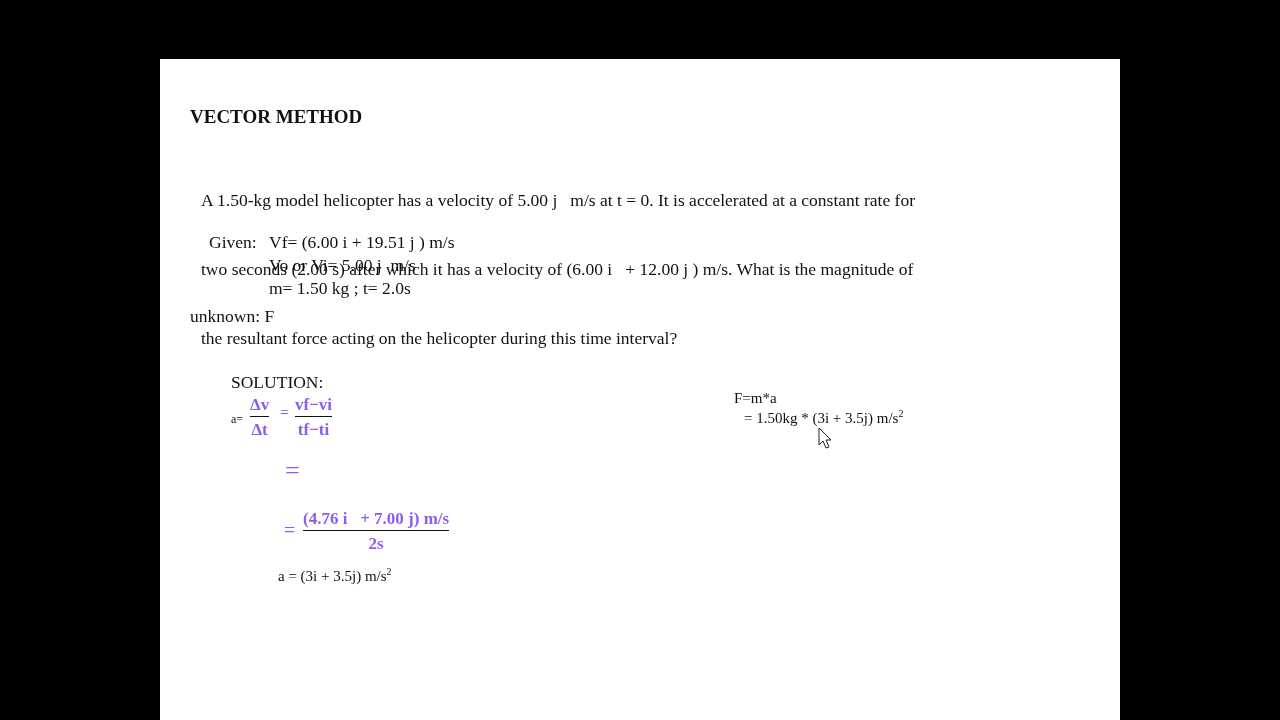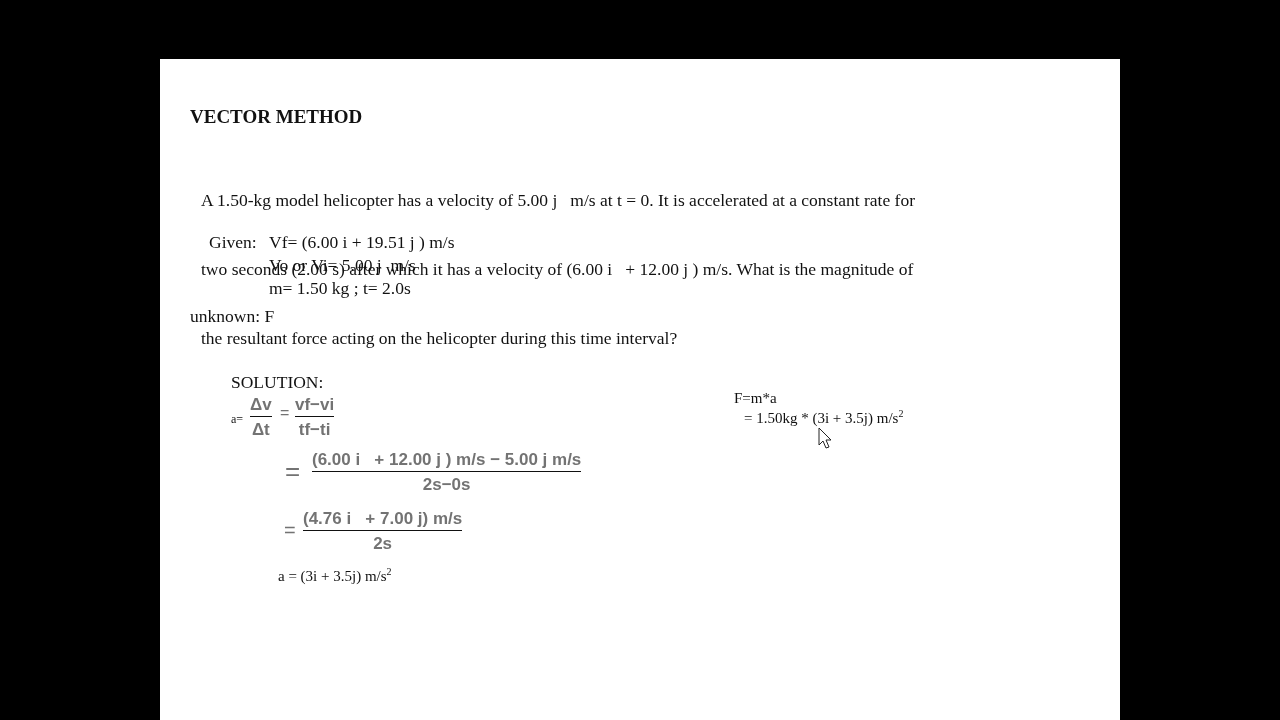--- a/index.html
+++ b/index.html
@@ -1,19 +1,19 @@
 <!DOCTYPE html>
 <html><head>
 <meta charset="utf-8">
 <style>
   html, body { margin:0; padding:0; }
   body { width:1280px; height:720px; background:#000; position:relative; overflow:hidden; }
   .slide { position:absolute; left:160px; top:16px; width:960px; height:720px; background:#fff;margin-top:43px; }
   .serif { font-family:"Liberation Serif", "DejaVu Serif", serif; color:#111; }
-  .math { font-family:Liberation Sans, sans-serif; color:#737373; }
+  .math { font-family:Liberation Serif, serif; color:#8b5cf6; }
   .abs { position:absolute; white-space:pre; }
   .title { left:30px; top:47px; font-size:19px; font-weight:bold; }
   .para { left:41px; top:84px; font-size:17.5px; line-height:23px; width:840px; }
   .para div { white-space:pre; }
   .given { font-size:17.5px; line-height:23px;font-family:Liberation Serif, serif; }
   .frac { position:absolute; display:flex; flex-direction:column; align-items:center; }
   .frac .num, .frac .den { white-space:pre; line-height:1; }
   .frac .bar { height:0; border-top:1.5px solid #111; align-self:stretch; margin:3px 0 4px 0; }
   .eq { position:absolute; }
   sup { font-size:10px; vertical-align:super; line-height:0; }
@@ -49,25 +49,20 @@
     <span class="den">Δt</span>
   </div>
   <div class="eq math" style="left:120px; top:345px; font-size:16px;">=</div>
   <div class="frac math" style="left:135px; top:337px; font-size:17px; font-weight:bold;">
     <span class="num">vf−vi</span>
     <span class="bar"></span>
     <span class="den">tf−ti</span>
   </div>
 
   <div class="eq math" style="left:125px; top:397px; font-size:26px;">=</div>
-  <div class="frac math" style="left:152px; top:392px; font-size:17px; font-weight:bold;">
-    <span class="num">(6.00 i   + 12.00 j ) m/s − 5.00 j m/s</span>
-    <span class="bar"></span>
-    <span class="den">2s−0s</span>
-  </div>
 
   <div class="eq math" style="left:124px; top:460px; font-size:20px;">=</div>
   <div class="frac math" style="left:143px; top:451px; font-size:17px; font-weight:bold;">
     <span class="num">(4.76 i   + 7.00 j) m/s</span>
     <span class="bar"></span>
     <span class="den">2s</span>
   </div>
 
   <div class="abs serif" style="left:118px; top:509px; font-size:15px;"><span>a = (3i + 3.5j) m/s</span><sup>2</sup></div>
 

